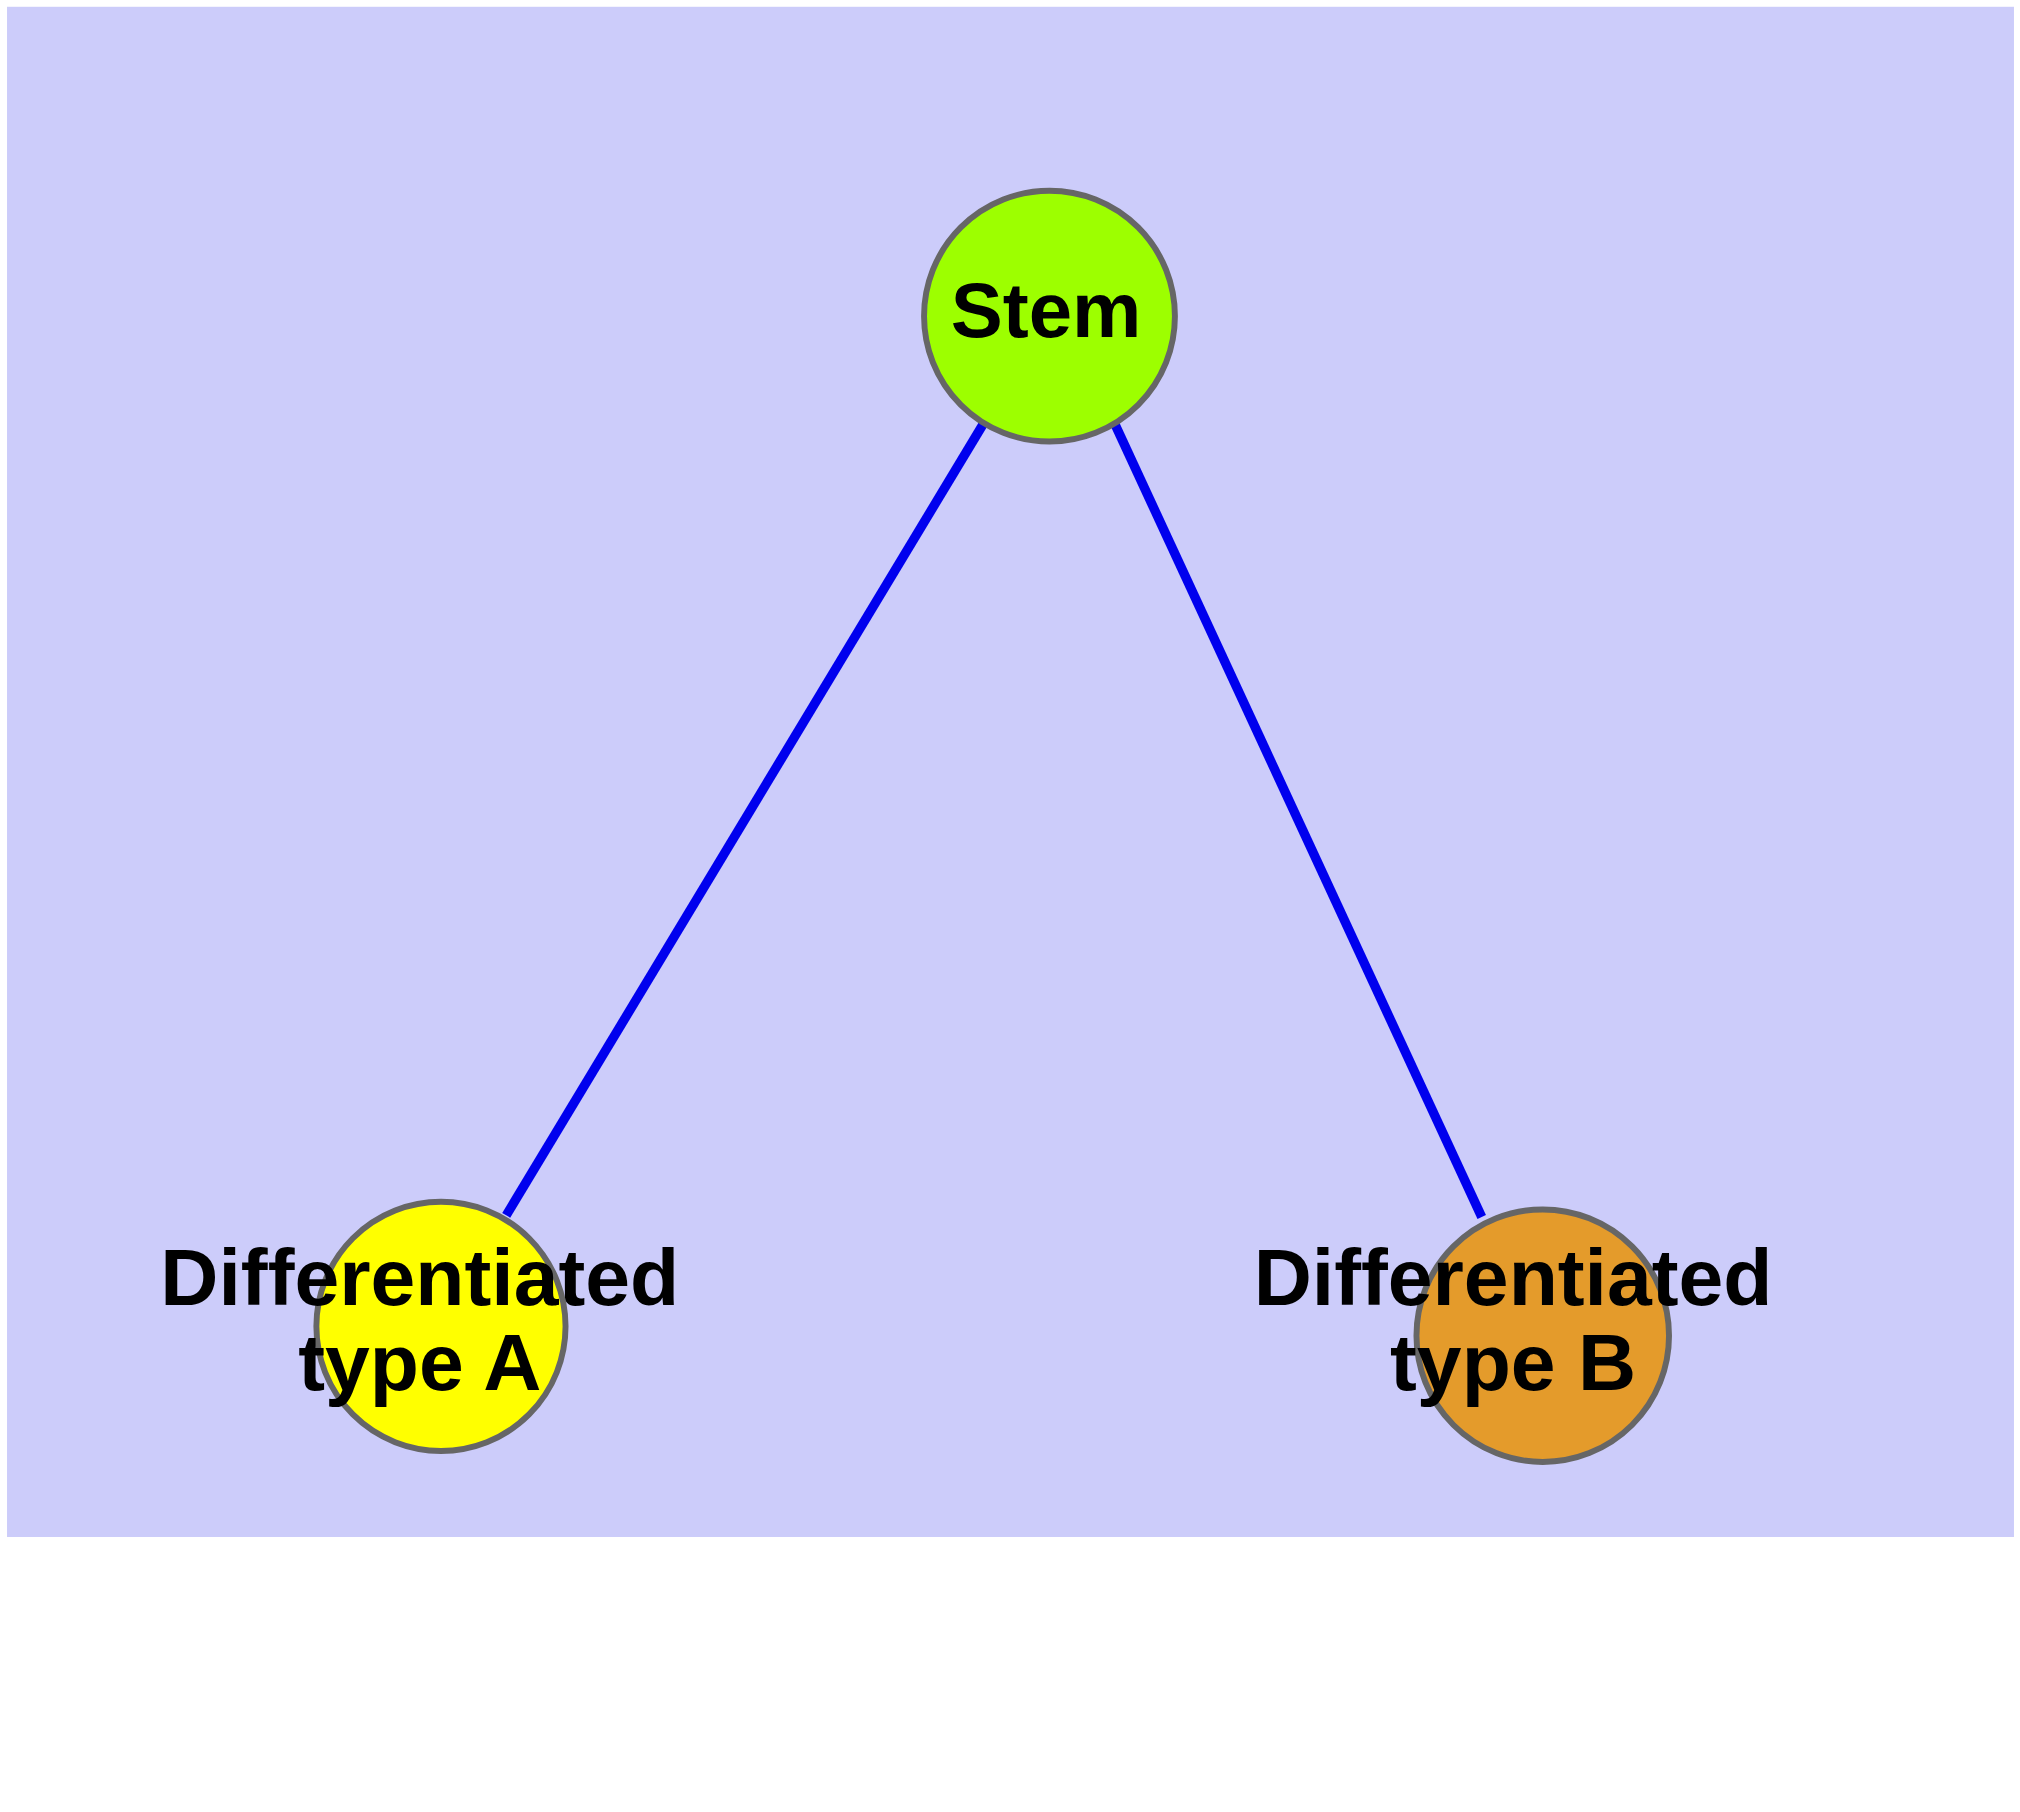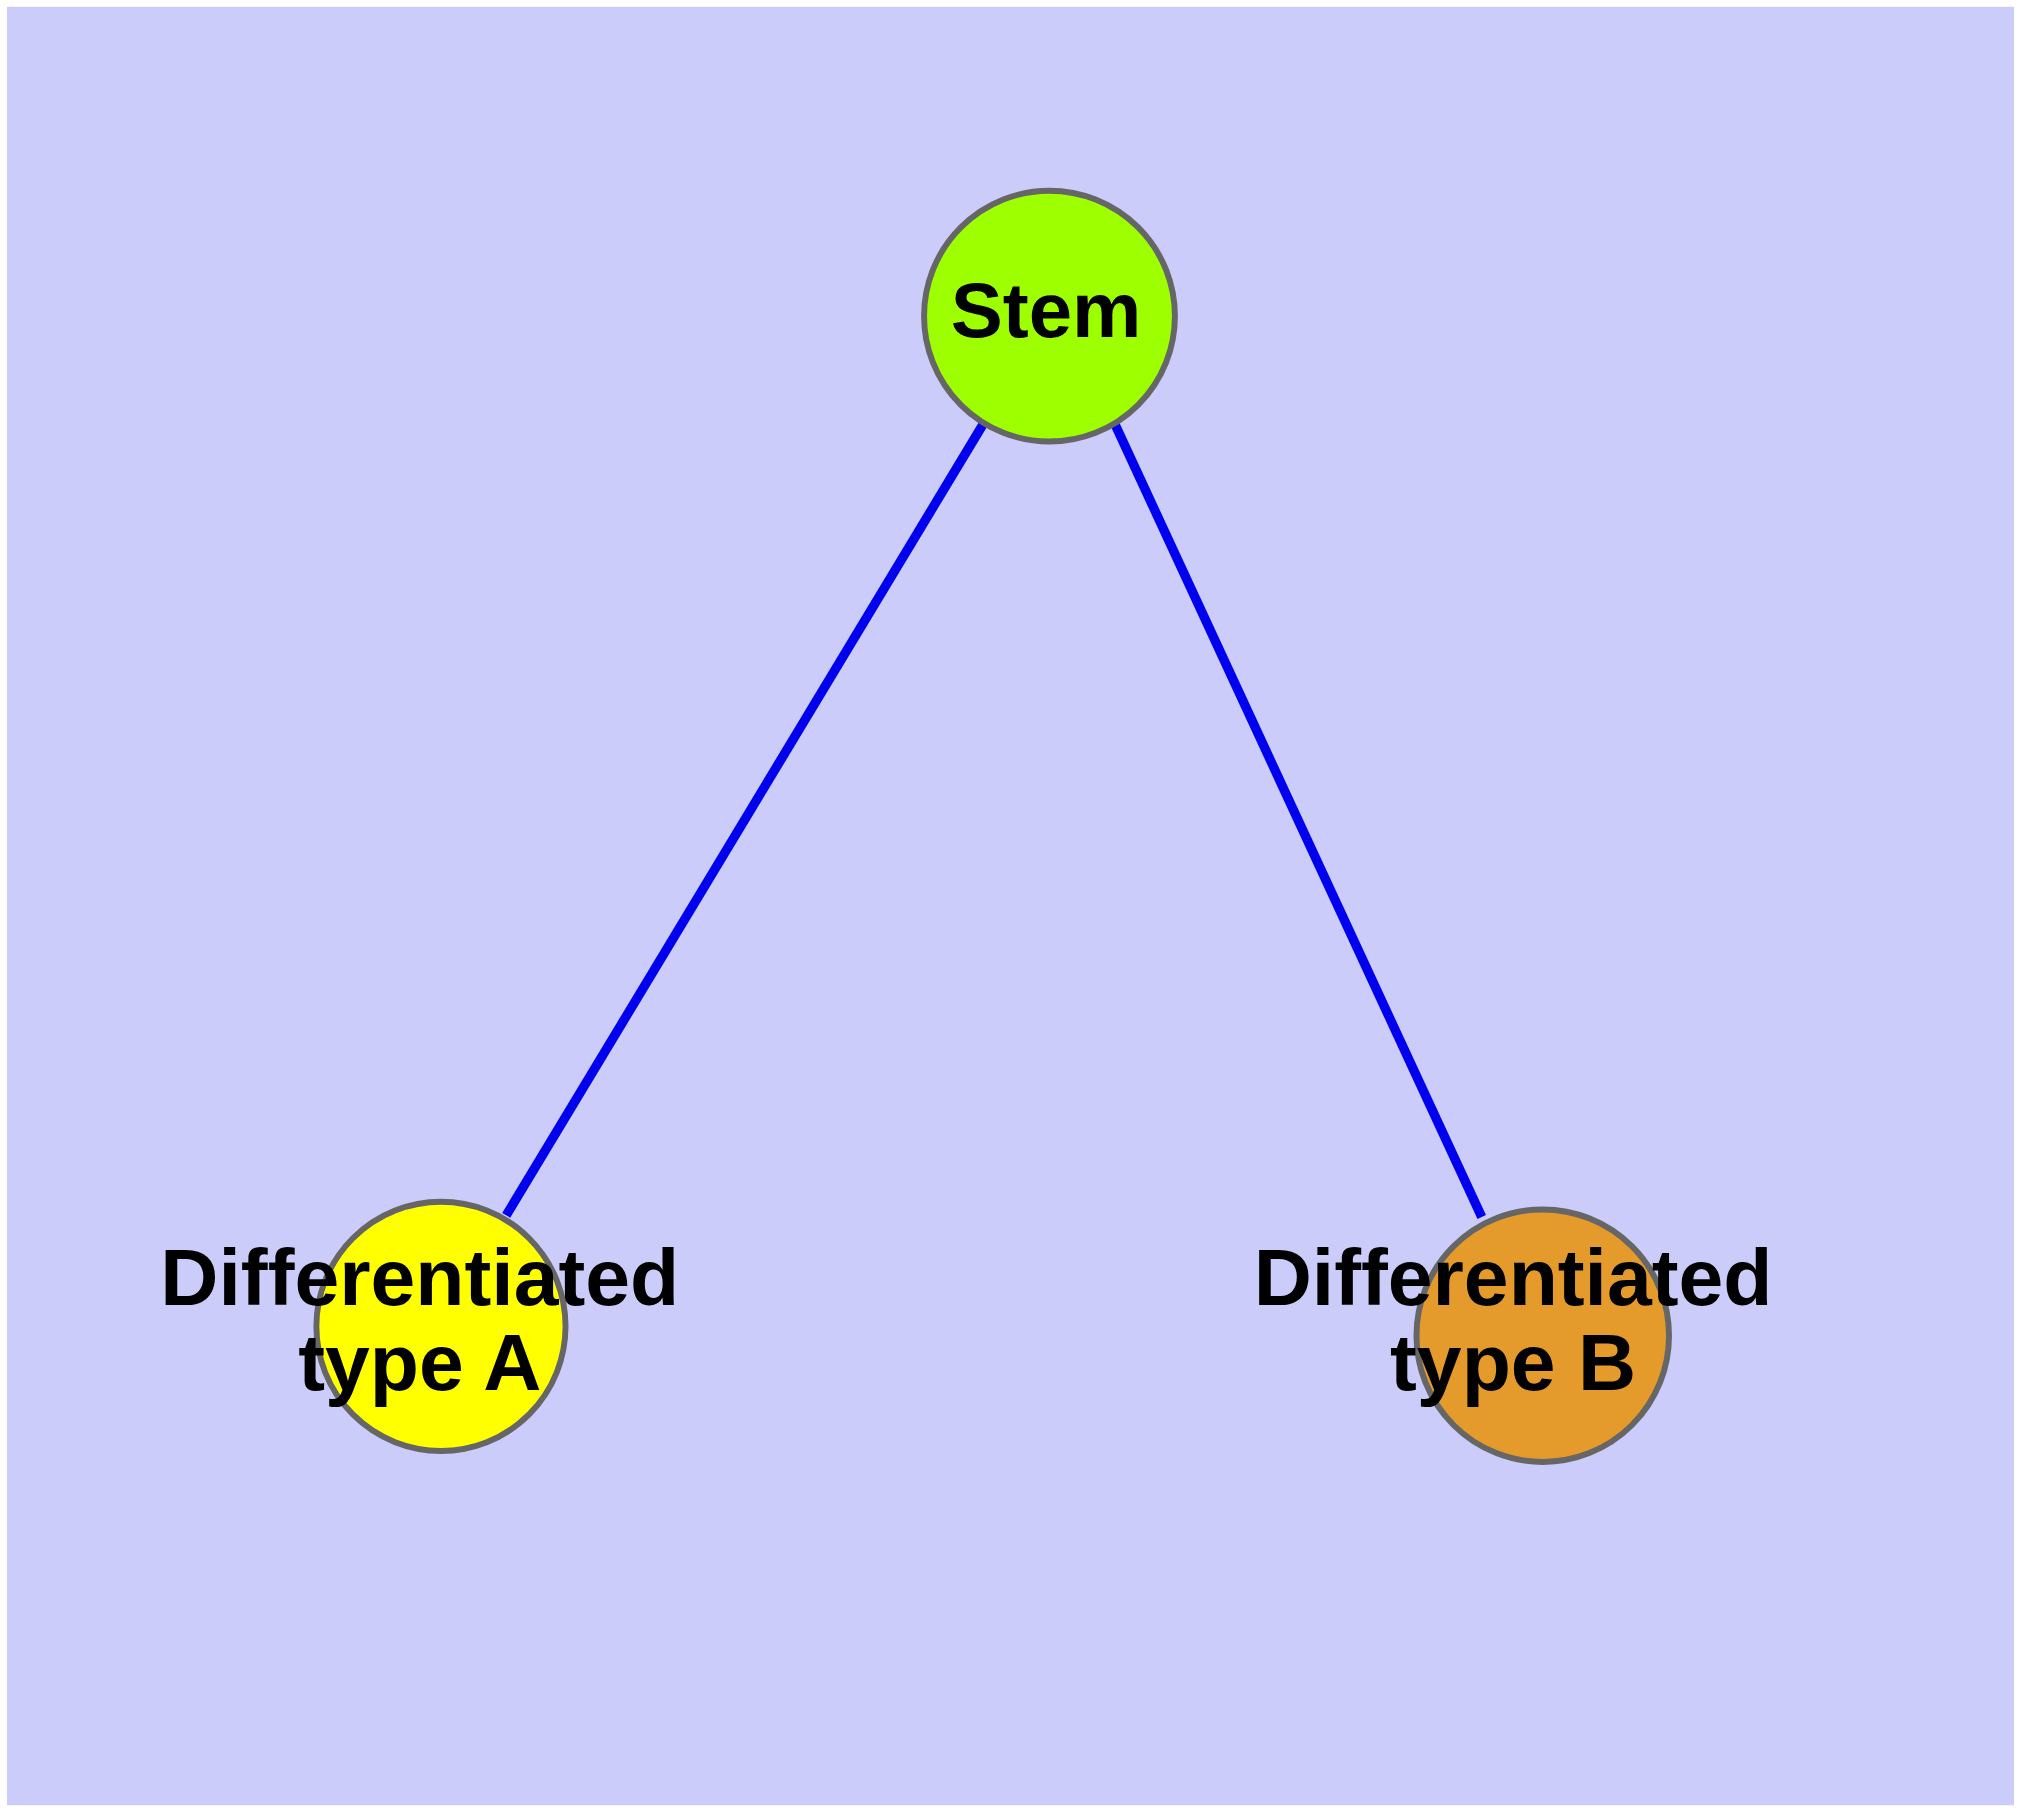--- a/index.html
+++ b/index.html
@@ -3,21 +3,21 @@
 <meta charset="utf-8">
 <style>
   html, body {
     margin: 0;
     padding: 0;
     background: #ffffff;
   }
   #canvas-root {
     position: relative;
     width: 2021px;
-    height: 1812px;
+    height: 1537px;
     background: #ffffff;
     overflow: hidden;
   }
   #graph-svg {
     display: block;
     width: 2021px;
     height: 1812px;
   }
   .node-label {
     font-family: "Liberation Sans", "DejaVu Sans", sans-serif;

